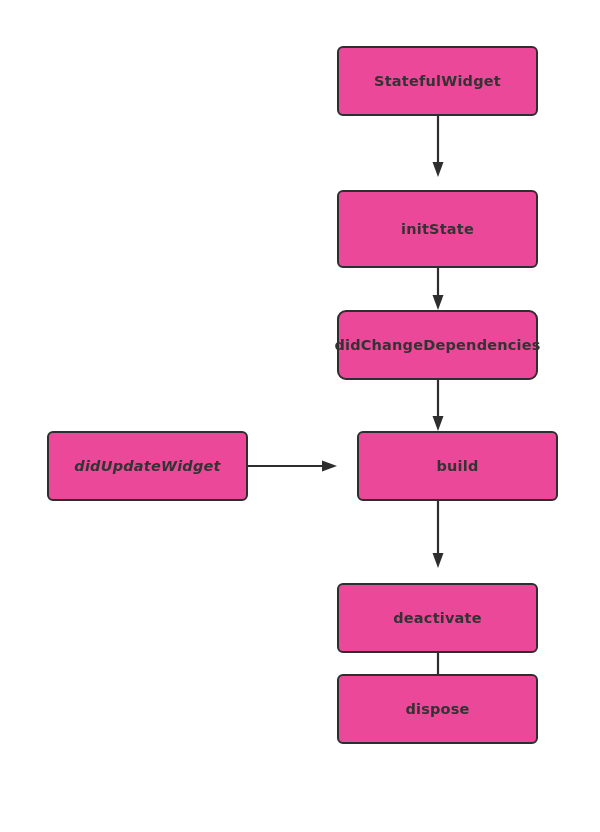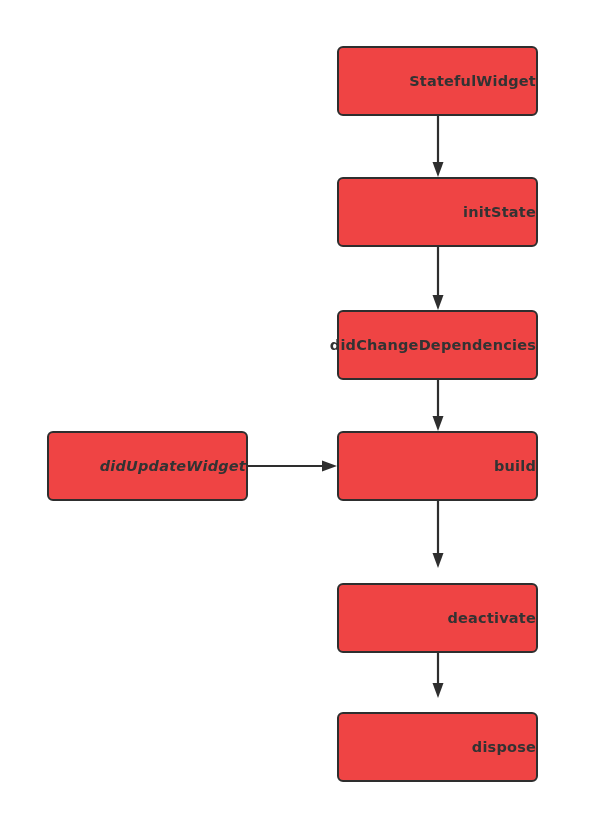--- a/index.html
+++ b/index.html
@@ -26,24 +26,24 @@
     top: 0;
     width: 600px;
     height: 832px;
     display: block;
   }
   .node-box {
     position: absolute;
     box-sizing: border-box;
     border: 2.2px solid #2e2e2e;
     border-radius: 6px;
-    background: #ef4444;
+    background: #ec4899;
     display: flex;
     align-items: center;
-    justify-content: flex-end;
+    justify-content: center;
   }
   .node-label {
     font-family: "DejaVu Sans", "Liberation Sans", sans-serif;
     font-weight: bold;
     font-size: 14.5px;
     color: #333333;
     letter-spacing: 0.2px;
     line-height: 1;
     white-space: nowrap;
     user-select: none;
@@ -93,37 +93,37 @@
     <g>
       <line class="edge-line" x1="438" y1="638" x2="438" y2="685"></line>
       <polygon class="edge-head" points="438,698 432.5,683 443.5,683"></polygon>
     </g>
   </svg>
 
   <div class="node-box" style="left:337px; top:46px; width:201px; height:70px;">
     <span class="node-label">StatefulWidget</span>
   </div>
 
-  <div class="node-box" style="left:337px; top:177px; width:201px; height:70px;">
+  <div class="node-box" style="left:337px; top:190px; width:201px; height:78px;">
     <span class="node-label">initState</span>
   </div>
 
-  <div class="node-box" style="left:337px; top:310px; width:201px; height:70px;">
+  <div class="node-box" style="left:337px; top:310px; width:201px; height:70px;border-radius:9px;">
     <span class="node-label">didChangeDependencies</span>
   </div>
 
   <div class="node-box" style="left:47px; top:431px; width:201px; height:70px;font-style:italic;">
     <span class="node-label">didUpdateWidget</span>
   </div>
 
-  <div class="node-box" style="left:337px; top:431px; width:201px; height:70px;">
+  <div class="node-box" style="left:357px; top:431px; width:201px; height:70px;">
     <span class="node-label">build</span>
   </div>
 
   <div class="node-box" style="left:337px; top:568px; width:201px; height:70px;margin-top:15px;">
     <span class="node-label">deactivate</span>
   </div>
 
-  <div class="node-box" style="left:337px; top:712px; width:201px; height:70px;">
+  <div class="node-box" style="left:337px; top:674px; width:201px; height:70px;">
     <span class="node-label">dispose</span>
   </div>
 
 </div>
 
 </body></html>

